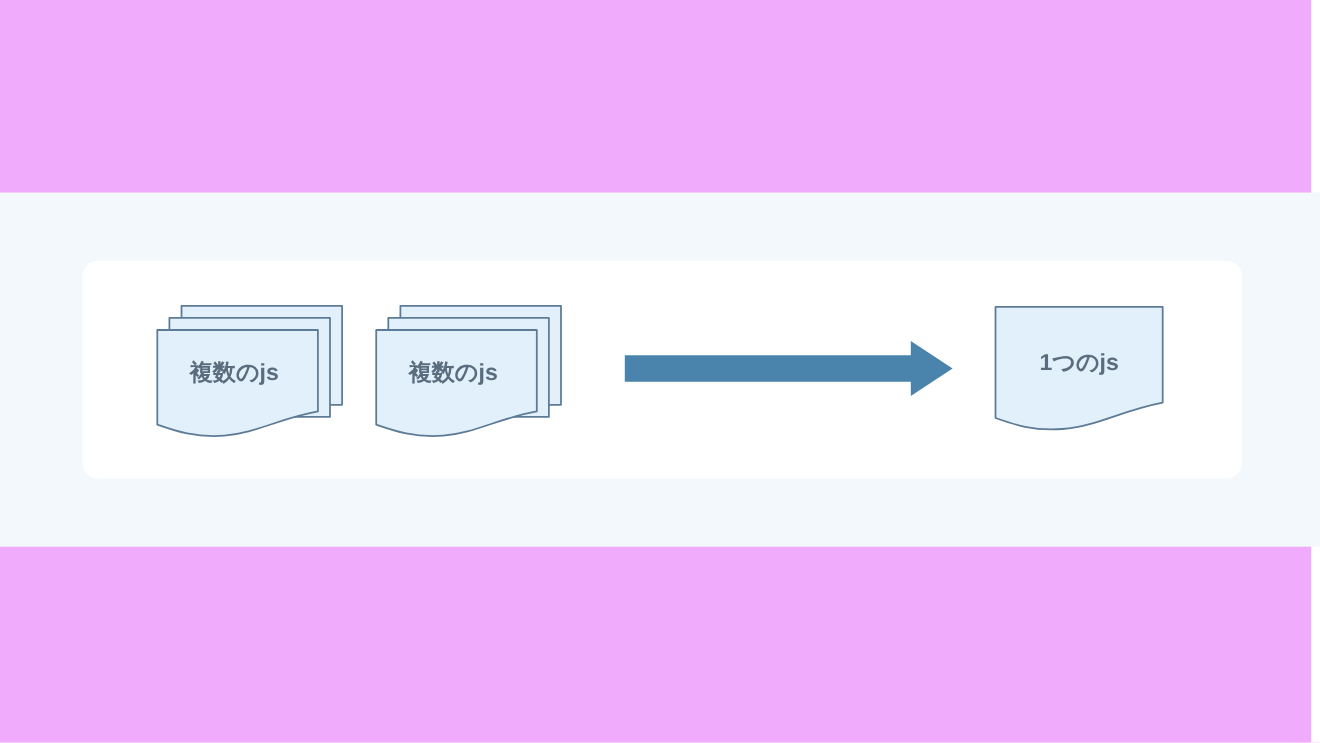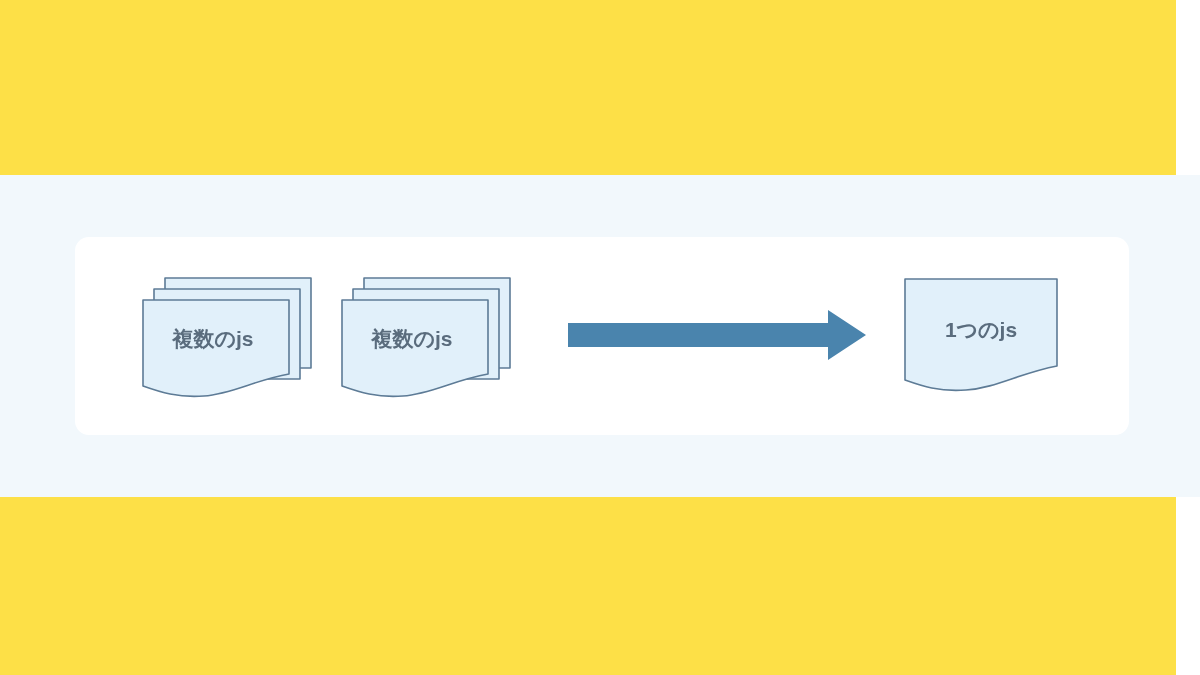--- a/index.html
+++ b/index.html
@@ -11,21 +11,22 @@
     width: 1200px;
     height: 675px;
     overflow: hidden;
     font-family: "Liberation Sans", "DejaVu Sans", sans-serif;
   }
 
   #stage {
     position: relative;
     width: 1176px;
     height: 675px;
-    background: #fde047;
+    background: #f0abfc;
+    padding-left: 16px;
   }
 
   
   .band {
     position: absolute;
     left: 0;
     top: 175px;
     width: 1200px;
     height: 322px;
     background: #f2f8fc;

